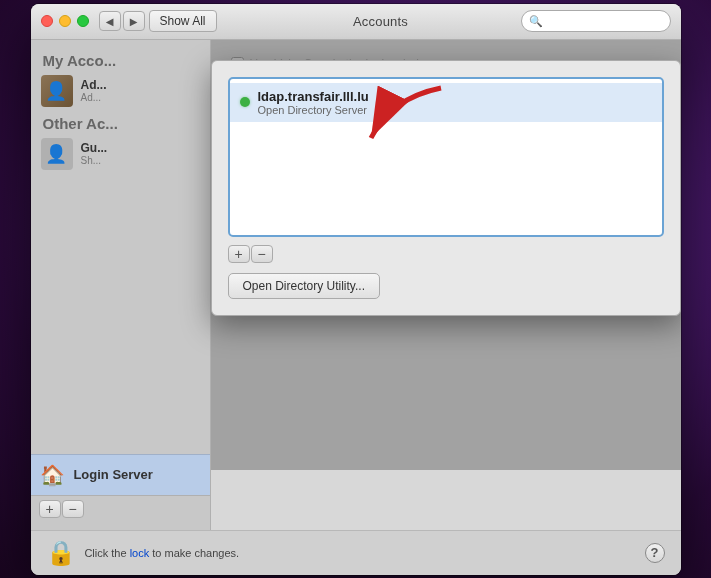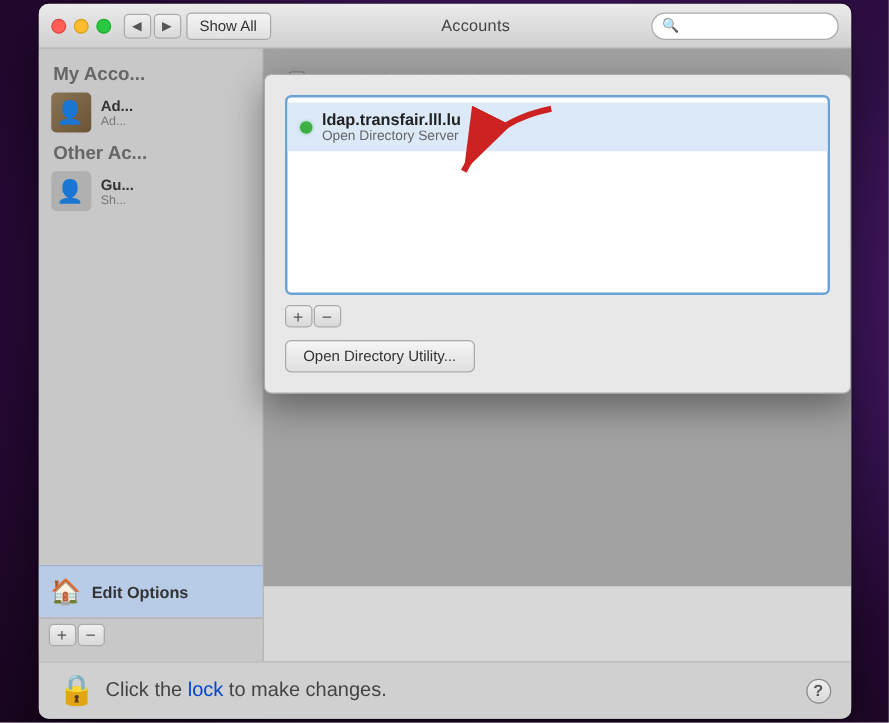--- a/index.html
+++ b/index.html
@@ -442,21 +442,21 @@
       align-items: center;
       gap: 8px;
       background: #d0d0d0;
     }
 
     .lock-icon-wrap {
       font-size: 24px;
     }
 
     .lock-text {
-      font-size: 16px;
+      font-size: 11px;
       color: #444;
       text-align: center;
     }
 
     .lock-text a {
       color: #0044cc;
       text-decoration: none;
     }
 
     .help-btn {
@@ -523,21 +523,21 @@
         <div class="avatar-generic">👤</div>
         <div class="sidebar-item-info">
           <span class="sidebar-item-name">Gu...</span>
           <span class="sidebar-item-subtitle">Sh...</span>
         </div>
       </div>
 
       <div class="sidebar-bottom">
         <div class="login-options-item">
           <span class="login-options-icon">🏠</span>
-          <span class="login-options-label">Edit Options</span>
+          <span class="login-options-label">Login Server</span>
         </div>
         <div class="sidebar-controls">
           <button class="ctrl-btn">+</button>
           <button class="ctrl-btn">−</button>
         </div>
       </div>
     </div>
 
     <div class="main-content">
 

